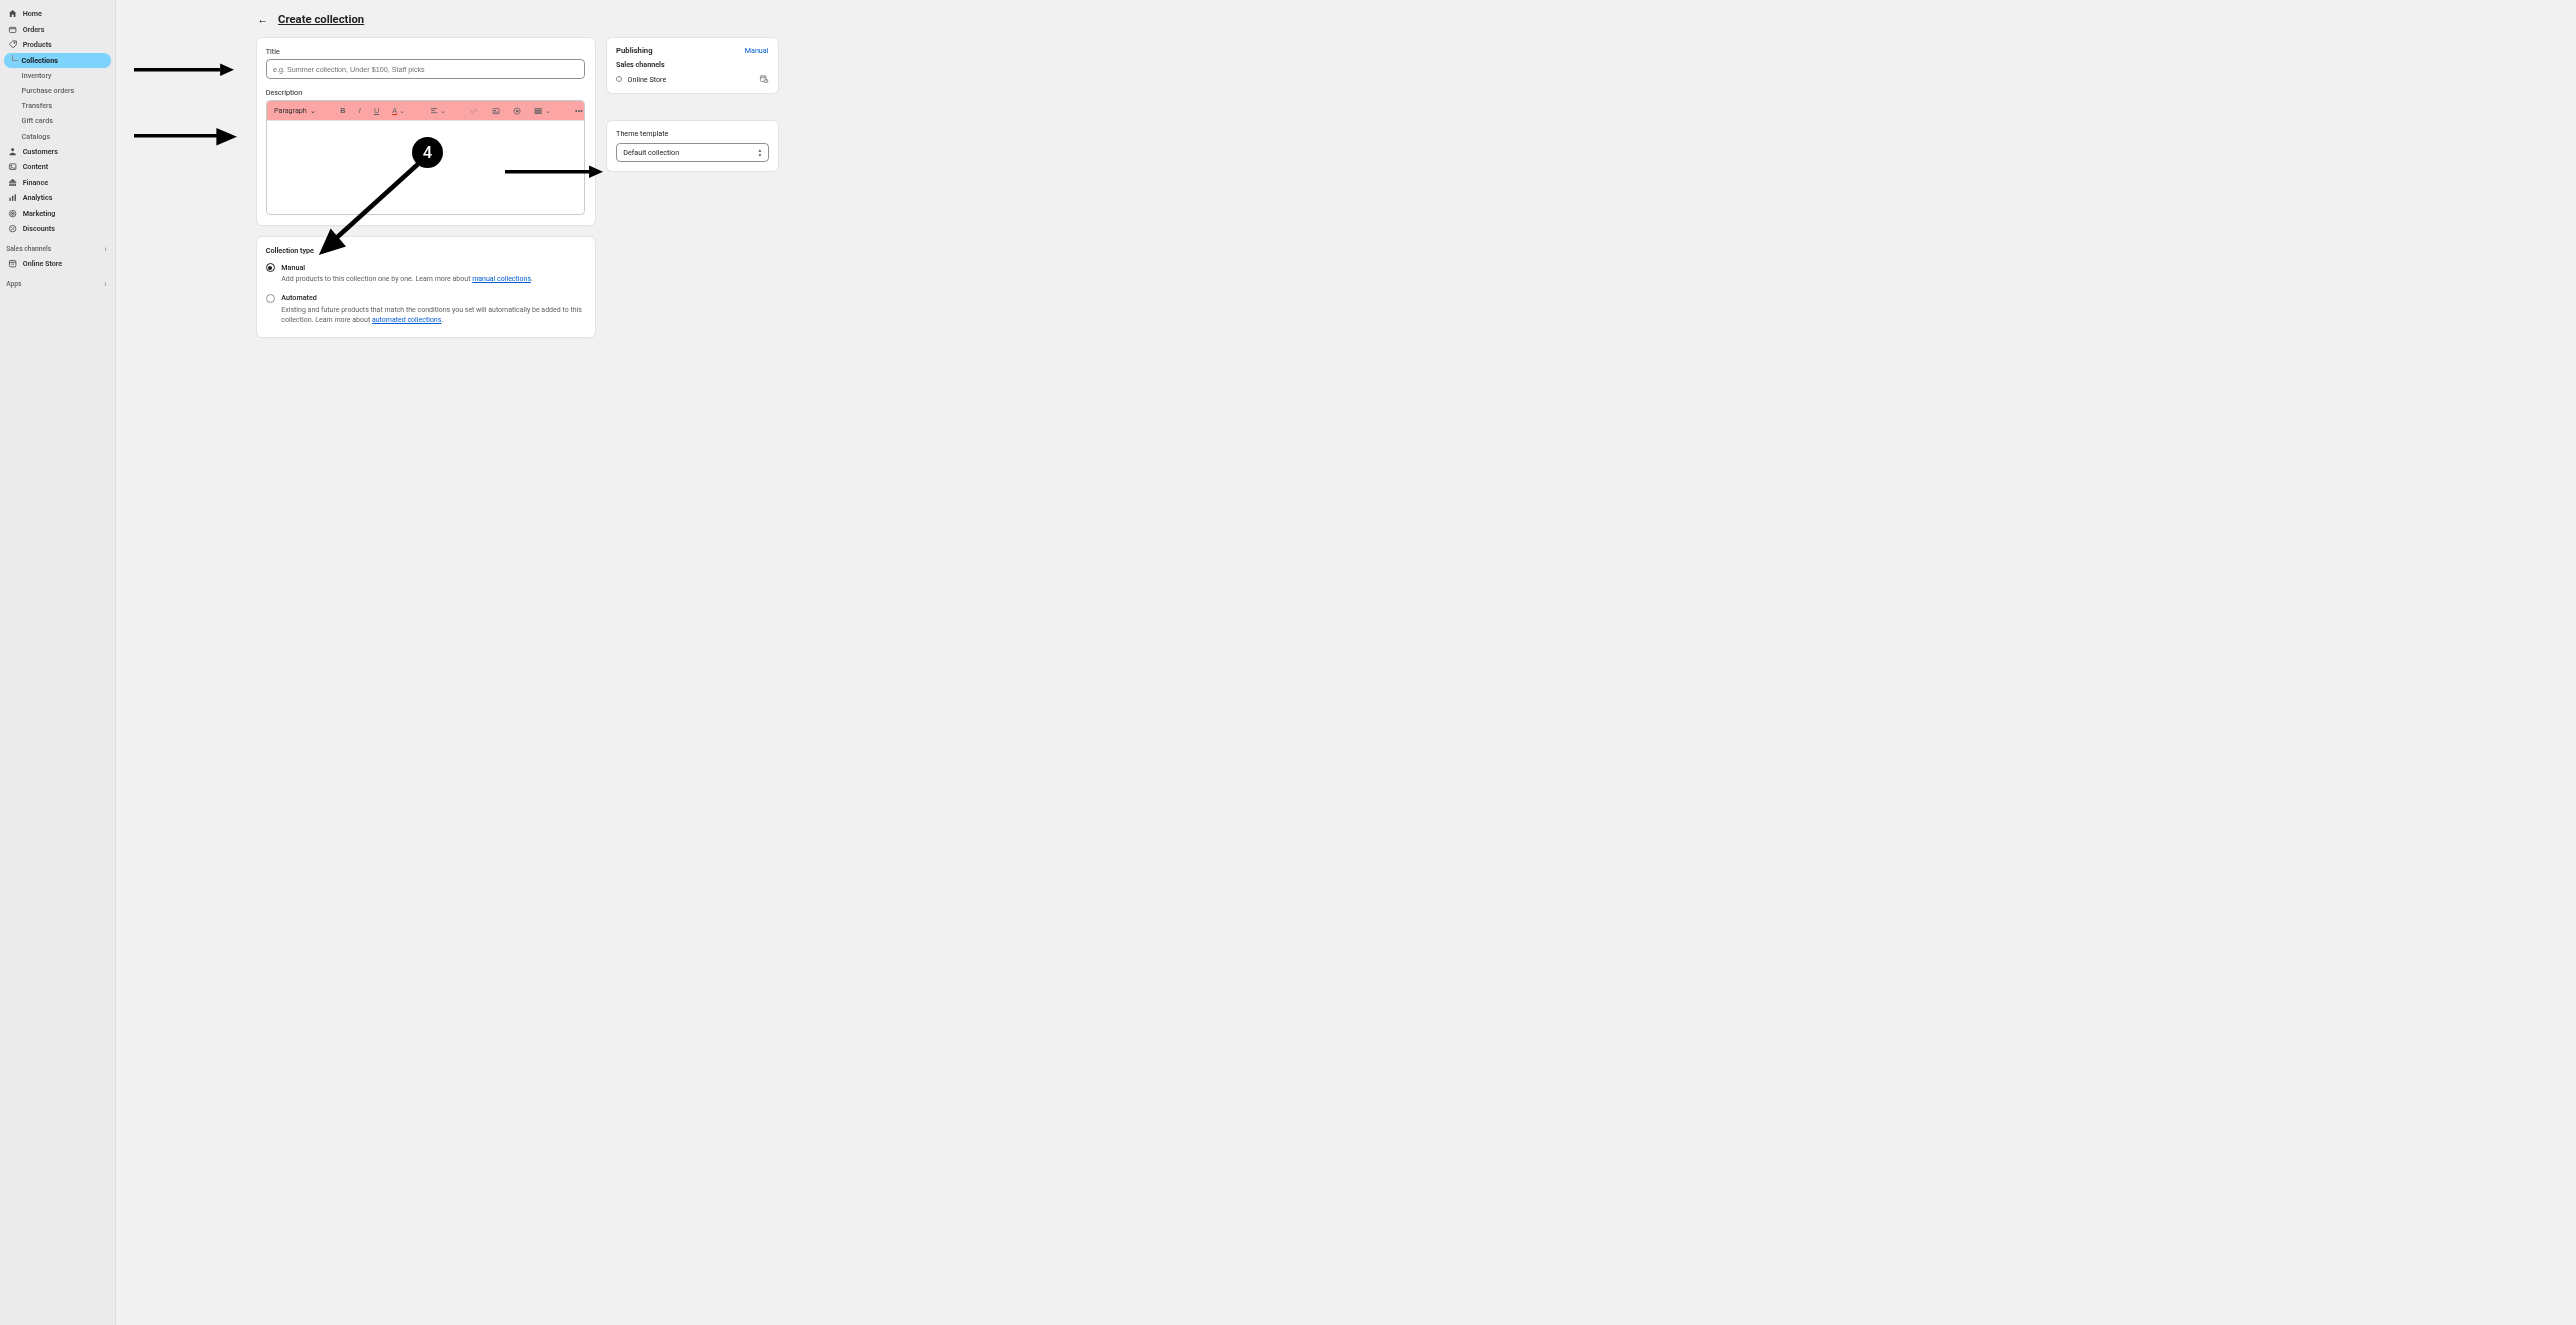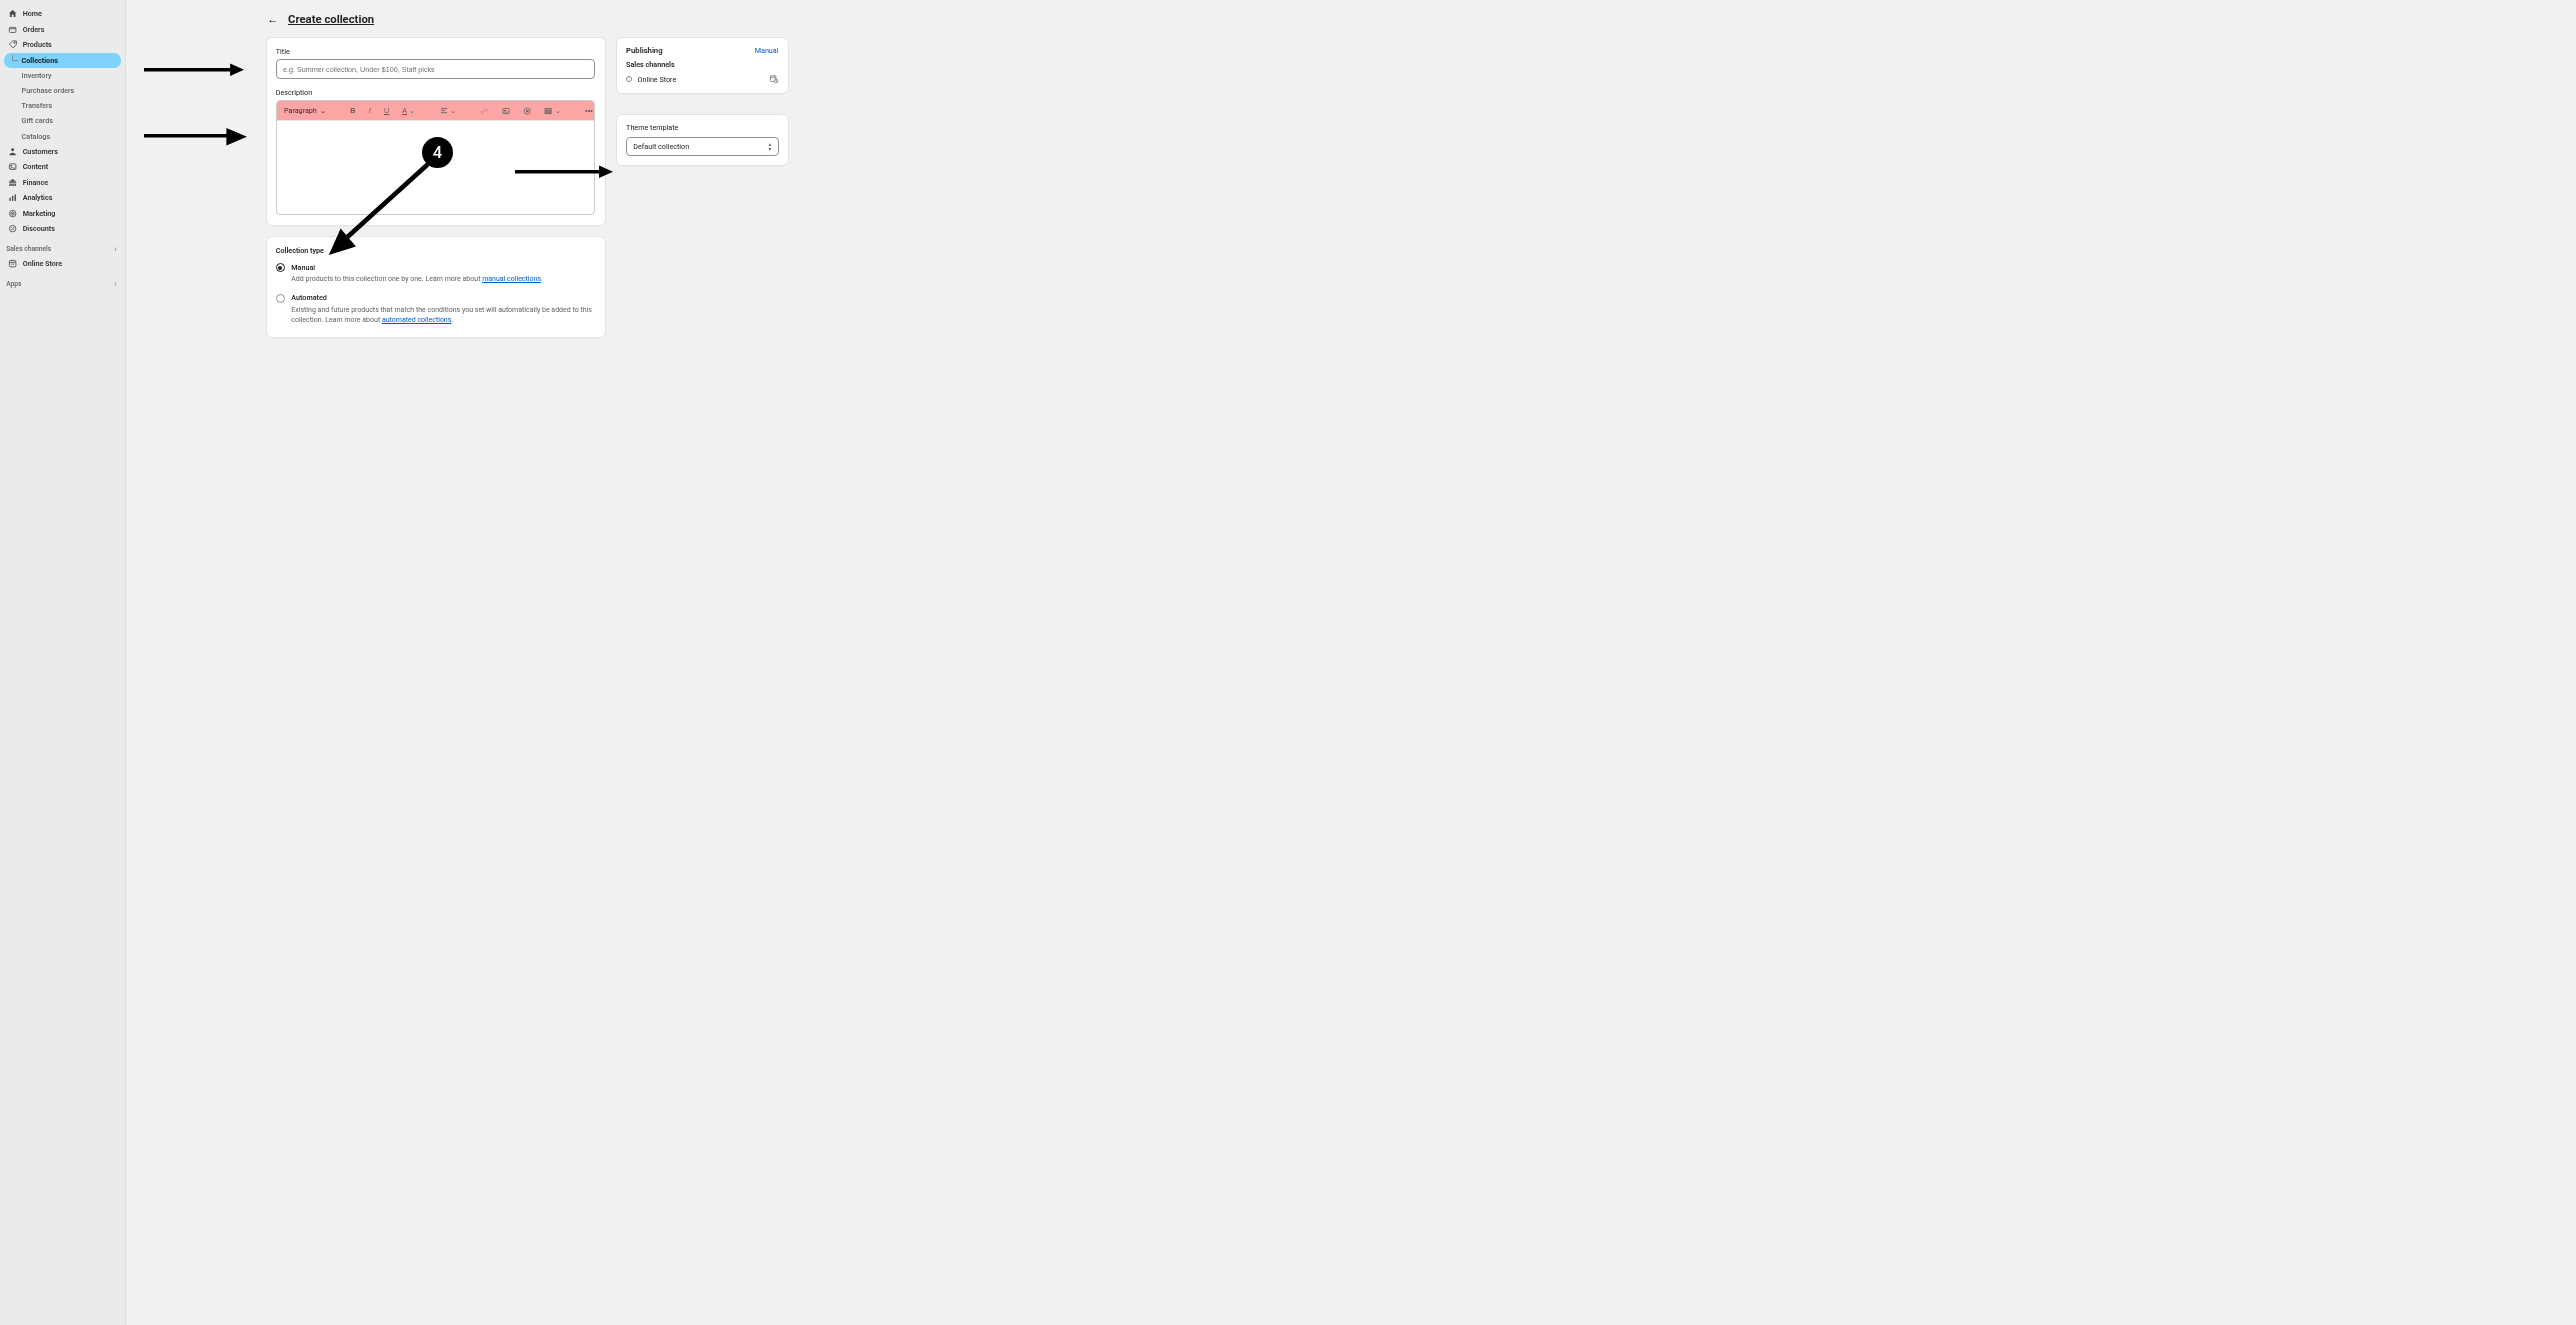--- a/index.html
+++ b/index.html
@@ -10,21 +10,21 @@
     font-size: 7.2px;
     overflow: hidden;
   }
   .app {
     display: flex;
     height: 100vh;
     width: 100vw;
   }
   
   .sidebar {
-    width: 126px;
+    width: 116px;
     background: #ebebeb;
     padding: 6.2px 4.1px;
     border-right: 0.5px solid #ddd;
     flex-shrink: 0;
     overflow-y: auto;
   }
   .nav-item {
     display: flex;
     align-items: center;
     gap: 5.2px;
@@ -106,21 +106,21 @@
     font-size:11.3px;
     font-weight:700;
     text-decoration:underline;
   }
   .columns {
     display:flex;
     gap:10.3px;
     margin-left:124px;
   }
   .col-main { width:340px; display:flex; flex-direction:column; gap:10.3px;}
-  .col-side { width:173px; display:flex; flex-direction:column; gap:20px;}
+  .col-side { width:173px; display:flex; flex-direction:column; gap:26px;}
   .card {
     background:#fff;
     border-radius:6.2px;
     border:0.5px solid #e1e3e5;
     box-shadow: 0 0.5px 0 rgba(0,0,0,0.02);
   }
   .card-pad { padding: 9.3px 9.3px; }
   .label { font-size:7.2px; margin-bottom:3.1px; color:#202223; }
   .text-input {
     width:100%;

